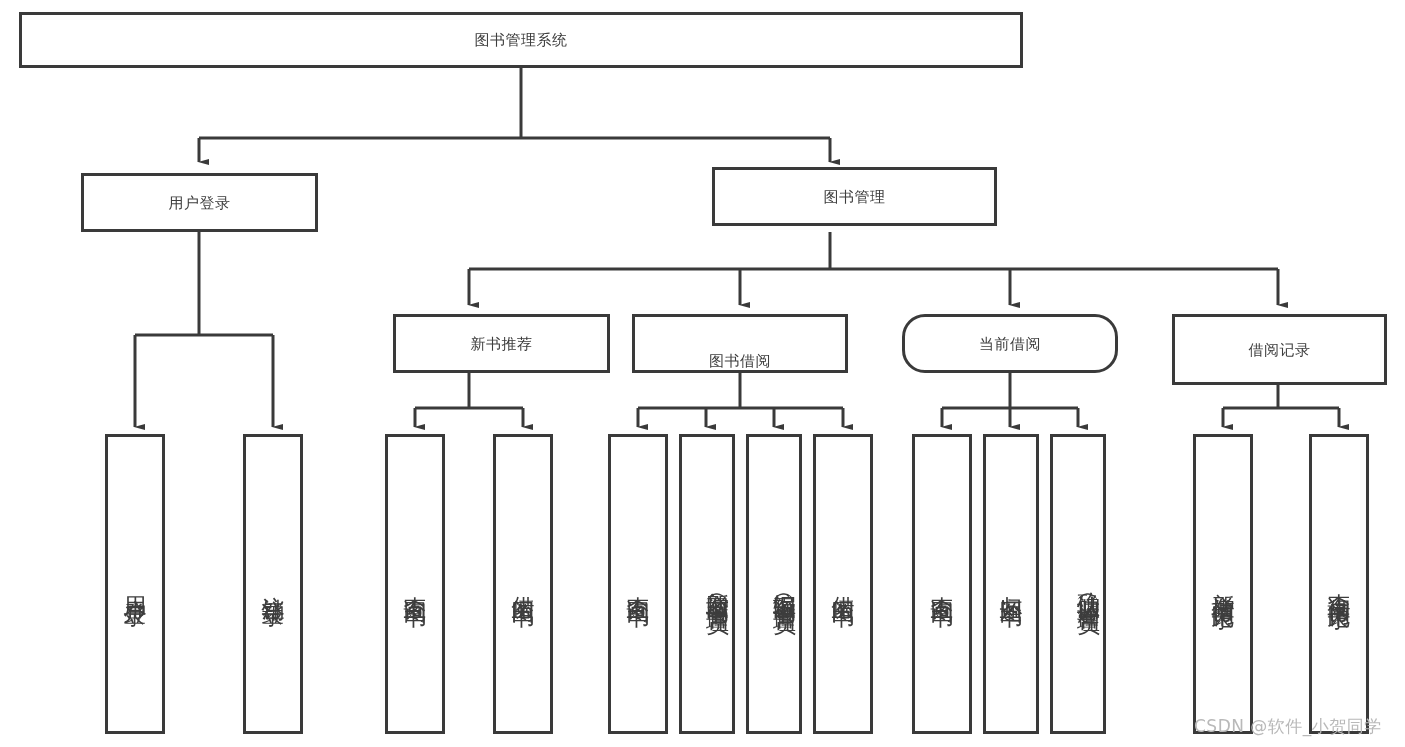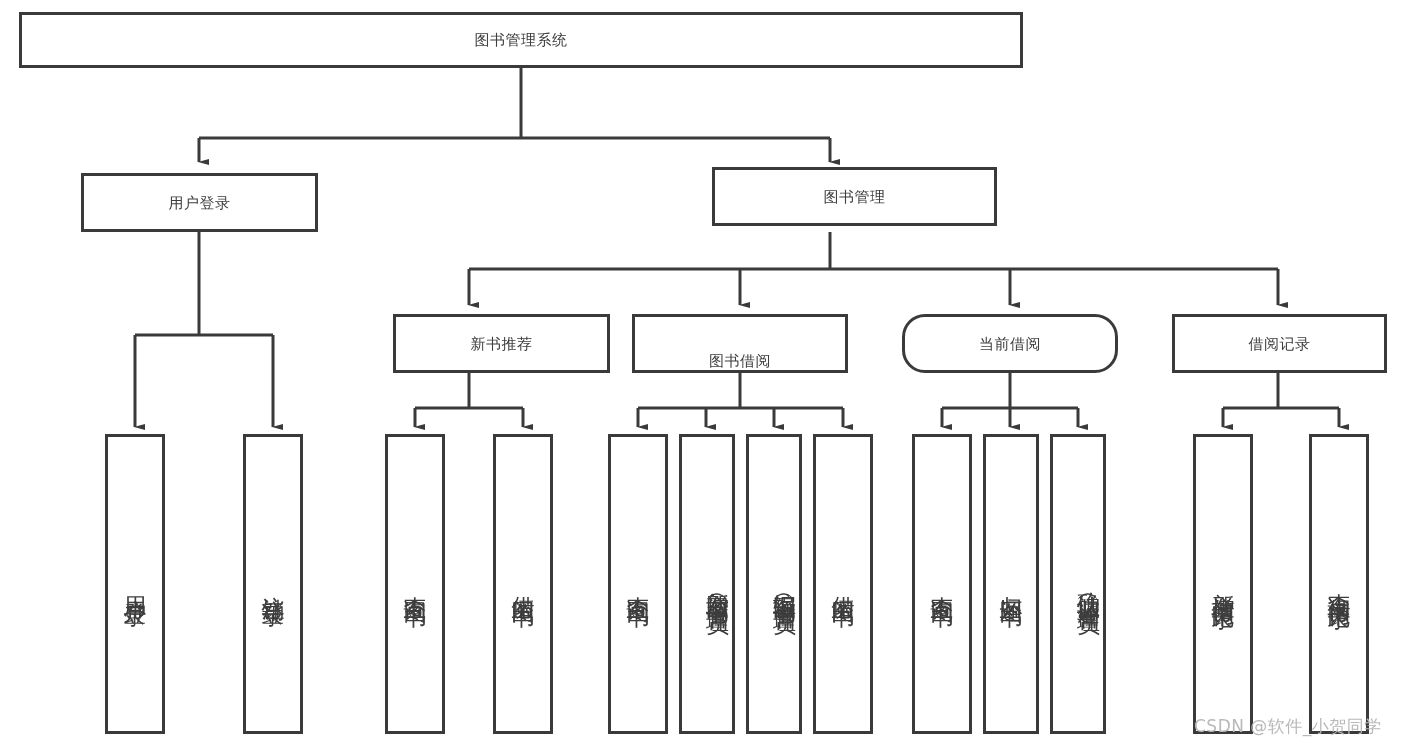--- a/index.html
+++ b/index.html
@@ -142,21 +142,21 @@
 
   <div class="node horiz" style="left:361px; top:314px; width:217px; height:59px;margin-left:32px;">
     <span class="node-text">新书推荐</span>
   </div>
   <div class="node horiz" style="left:632px; top:314px; width:216px; height:59px;align-items:flex-end;">
     <span class="node-text">图书借阅</span>
   </div>
   <div class="node horiz" style="left:902px; top:314px; width:216px; height:59px;border-radius:23px;">
     <span class="node-text">当前借阅</span>
   </div>
-  <div class="node horiz" style="left:1172px; top:314px; width:215px; height:59px;">
+  <div class="node horiz" style="left:1172px; top:314px; width:215px; height:71px;">
     <span class="node-text">借阅记录</span>
   </div>
 
   <div class="node vert midalign" style="left:105px; top:434px; width:60px; height:300px;">
     <span class="node-text">用户登录</span>
   </div>
   <div class="node vert midalign" style="left:243px; top:434px; width:60px; height:300px;">
     <span class="node-text">注销登录</span>
   </div>
 

